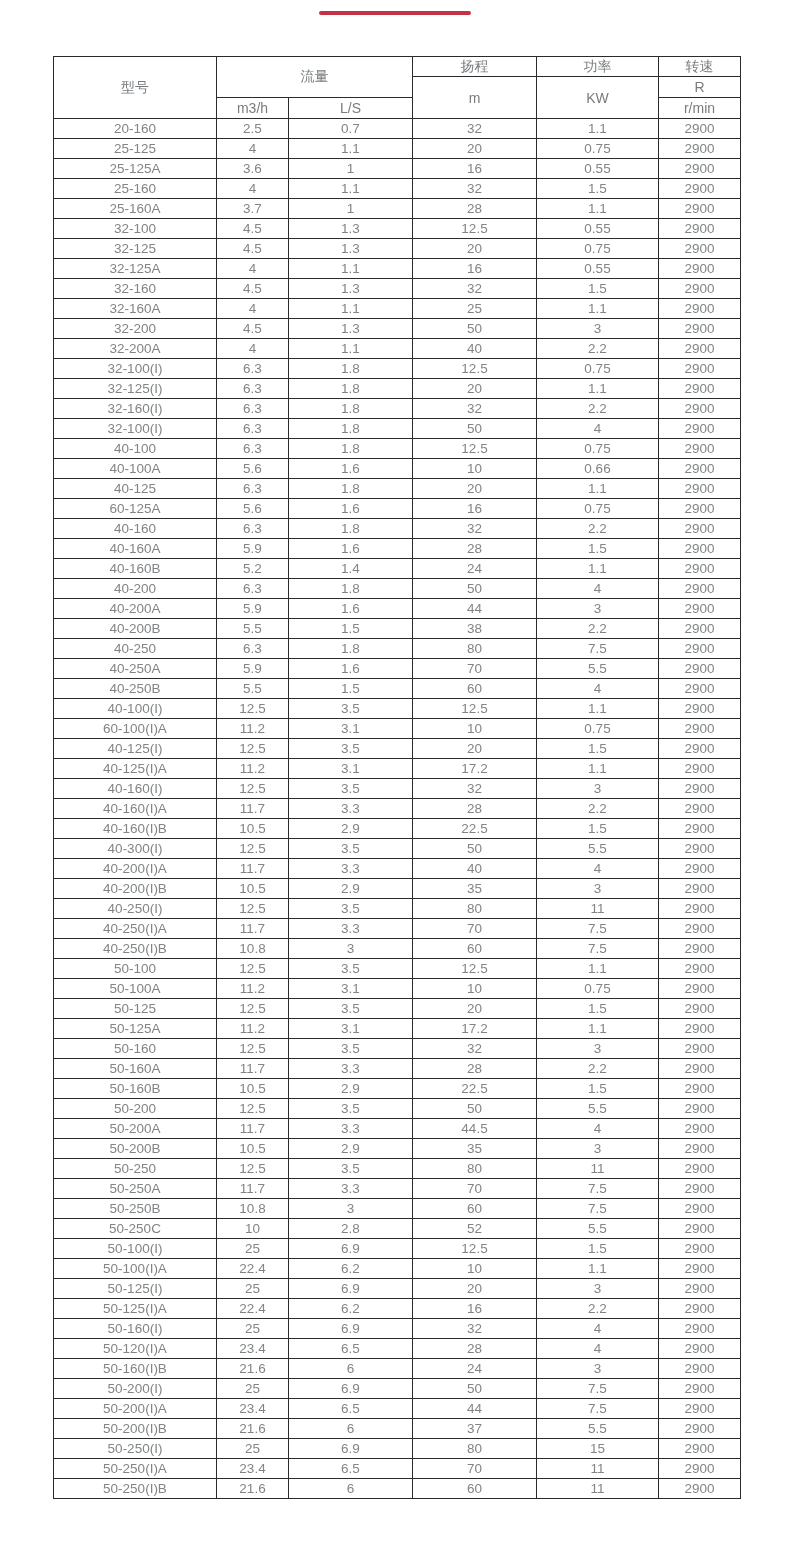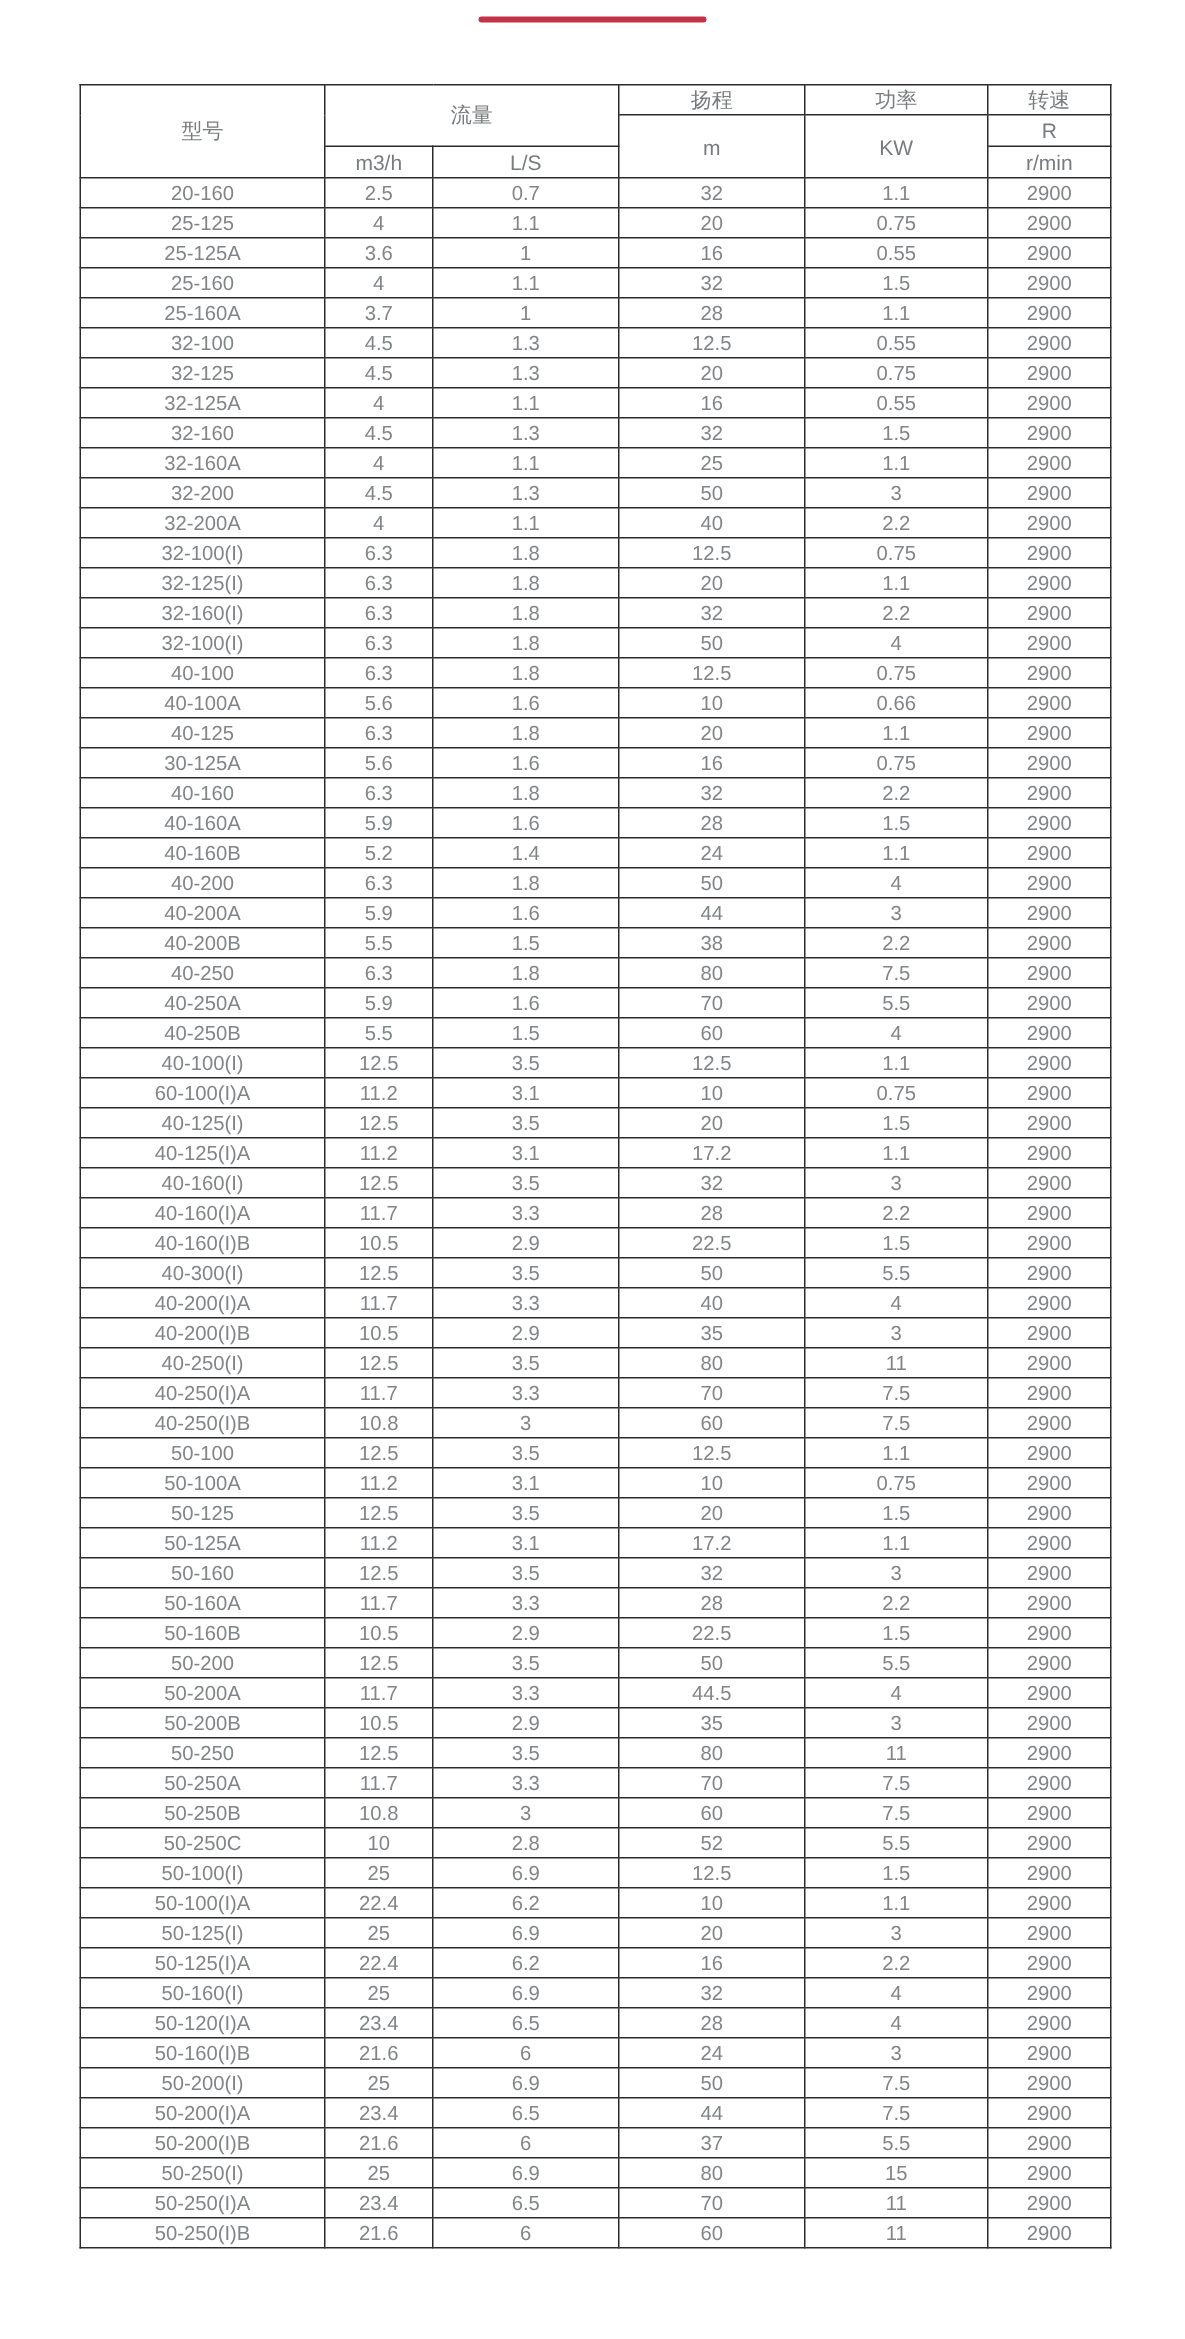--- a/index.html
+++ b/index.html
@@ -249,21 +249,21 @@
         </tr>
         <tr>
           <td>40-125</td>
           <td>6.3</td>
           <td>1.8</td>
           <td>20</td>
           <td>1.1</td>
           <td>2900</td>
         </tr>
         <tr>
-          <td>30-125A</td>
+          <td>60-125A</td>
           <td>5.6</td>
           <td>1.6</td>
           <td>16</td>
           <td>0.75</td>
           <td>2900</td>
         </tr>
         <tr>
           <td>40-160</td>
           <td>6.3</td>
           <td>1.8</td>

